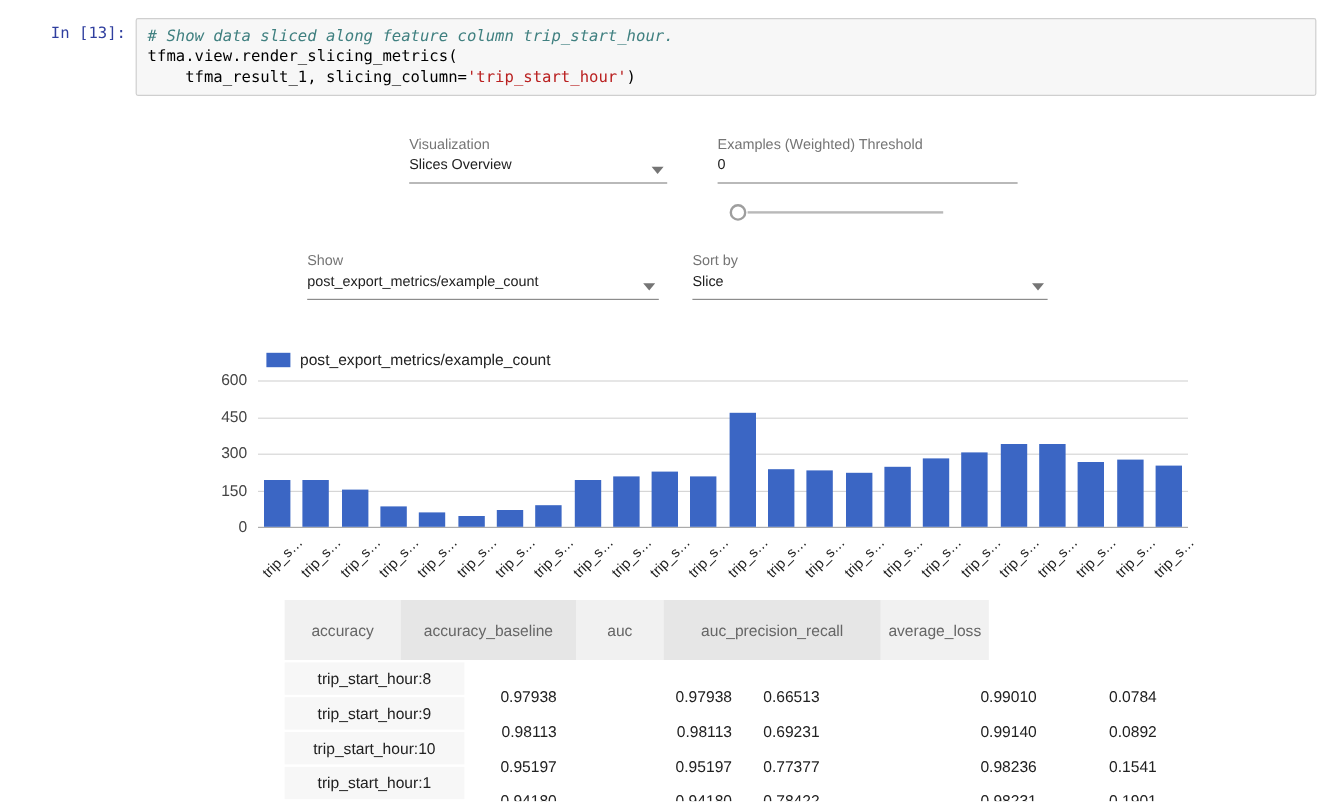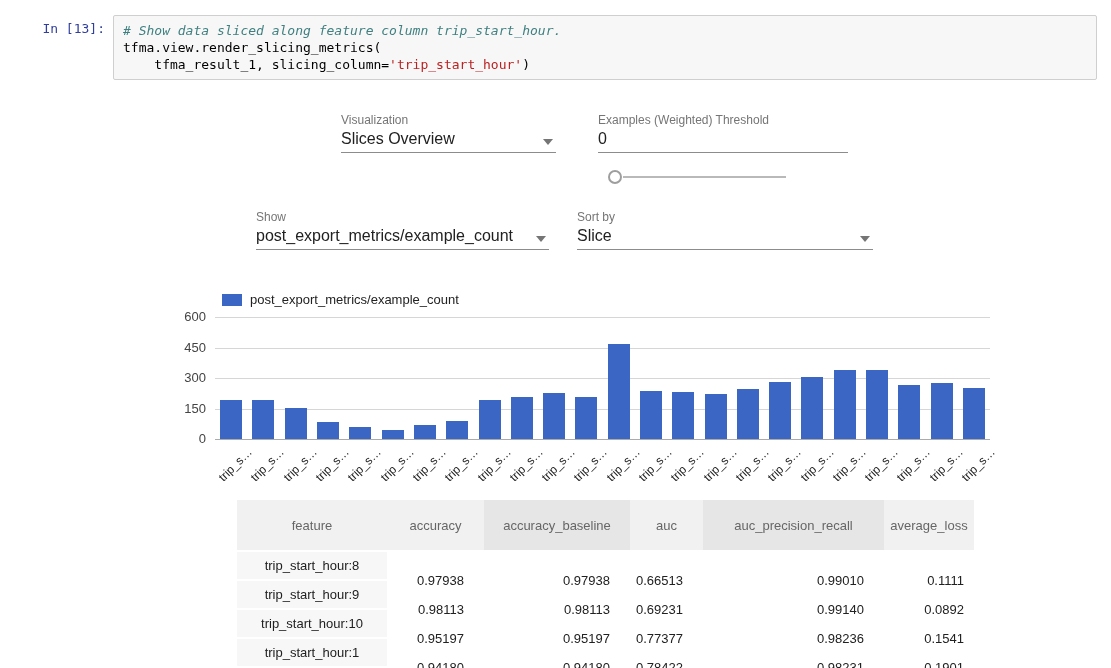--- a/index.html
+++ b/index.html
@@ -20,21 +20,21 @@
     font-family:"DejaVu Sans Mono", monospace; font-size:13px; line-height:17px;
     color:#000; white-space:pre;
   }
   .comment { color:#408080; font-style:italic; }
   .string  { color:#BA2121; }
 
   
   .ctl-label { position:absolute; font-size:12px; color:#757575; }
   .select {
     position:absolute; height:23px; border-bottom:1px solid #8c8c8c;
-    font-size:16px; color:#212121; white-space:nowrap; overflow:hidden;
+    font-size:12px; color:#212121; white-space:nowrap; overflow:hidden;
   }
   .select .arrow {
     position:absolute; right:3px; top:9px; width:0; height:0;
     border-left:5px solid transparent; border-right:5px solid transparent;
     border-top:6px solid #757575;
   }
   .slider { position:absolute; }
   .slider-track { position:absolute; left:15px; right:0; top:7px; height:2px; background:#b9b9b9; }
   .slider-knob  { position:absolute; left:0; top:1px; width:14px; height:14px; border-radius:50%;
                   background:#fff; border:2px solid #9e9e9e; }
@@ -280,34 +280,33 @@
           <span>trip_s…</span>
         </div>
         <div class="xslot">
           <span>trip_s…</span>
         </div>
       </div>
   </div>
 
   <div class="mtable" id="metrics-table">
       <div class="trow thead">
-        <div class="tcell th" style="width: 150px;">feature</div>
         <div class="tcell th" style="width: 97px;">accuracy</div>
         <div class="tcell th shade" style="width: 146px;">accuracy_baseline</div>
         <div class="tcell th" style="width: 73px;">auc</div>
         <div class="tcell th shade" style="width: 181px;">auc_precision_recall</div>
         <div class="tcell th" style="width: 90px;">average_loss</div>
       </div>
       <div class="trow tbody">
         <div class="tcell feat" style="width: 150px;">trip_start_hour:8</div>
         <div class="tcell num" style="width: 97px;">0.97938</div>
         <div class="tcell num shade" style="width: 146px;">0.97938</div>
         <div class="tcell num" style="width: 73px;">0.66513</div>
         <div class="tcell num shade" style="width: 181px;">0.99010</div>
-        <div class="tcell num last" style="width: 90px;">0.1111</div>
+        <div class="tcell num last" style="width: 90px;">0.0784</div>
       </div>
       <div class="trow tbody">
         <div class="tcell feat" style="width: 150px;">trip_start_hour:9</div>
         <div class="tcell num" style="width: 97px;">0.98113</div>
         <div class="tcell num shade" style="width: 146px;">0.98113</div>
         <div class="tcell num" style="width: 73px;">0.69231</div>
         <div class="tcell num shade" style="width: 181px;">0.99140</div>
         <div class="tcell num last" style="width: 90px;">0.0892</div>
       </div>
       <div class="trow tbody">

